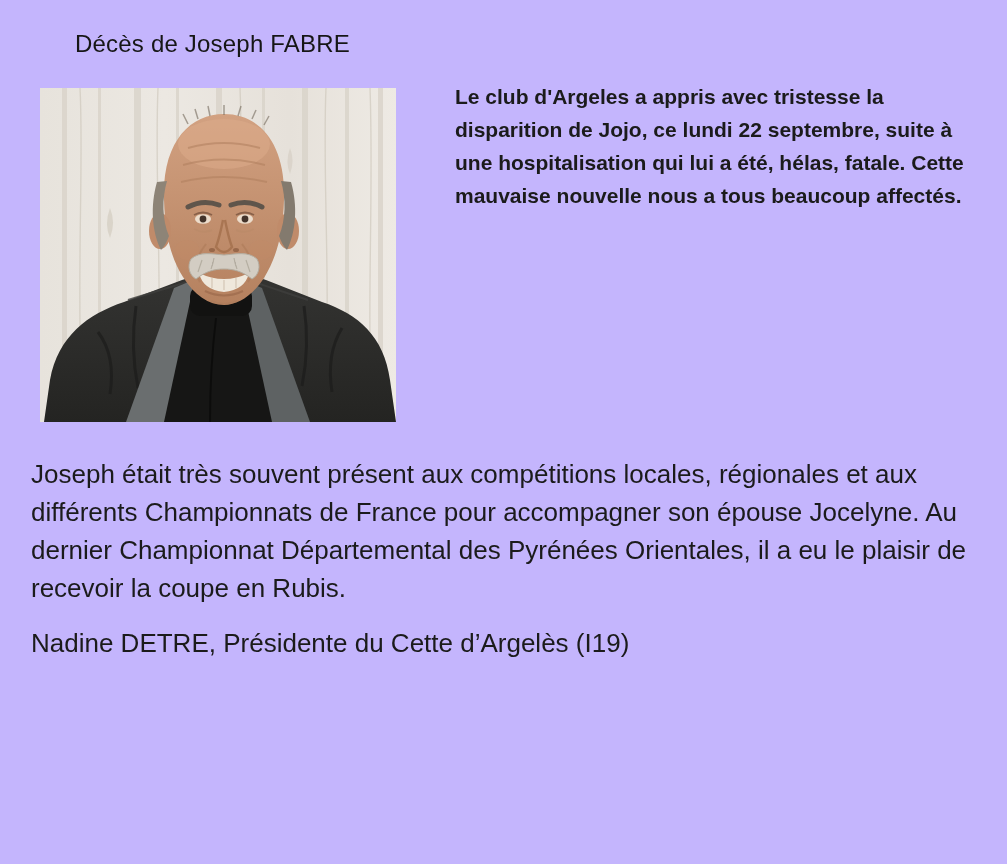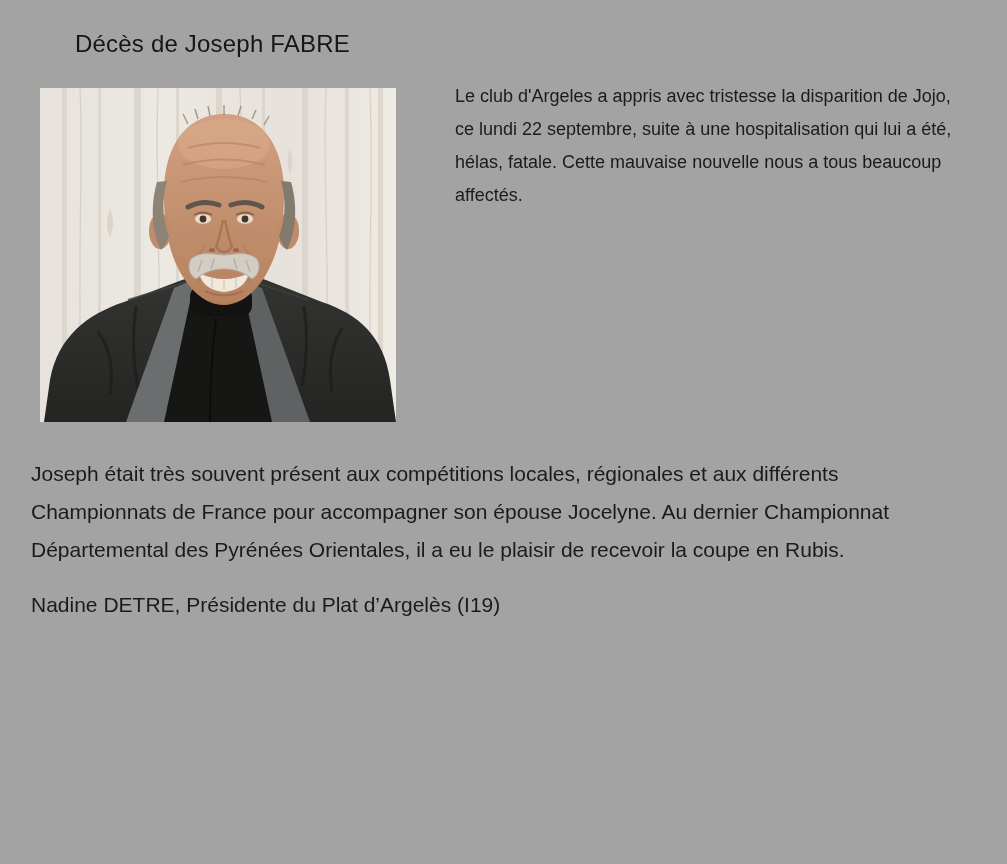--- a/index.html
+++ b/index.html
@@ -1,48 +1,49 @@
 <!DOCTYPE html>
 <html lang="fr"><head>
 <meta charset="utf-8">
 <style>
   html,body{margin:0;padding:0;background:#ffffff;}
   .page{
     position:relative;
     width:1007px;height:864px;
     box-sizing:border-box;
     padding:26px 32px 17px 31px;
-    background:#a3a3a3;
+    background:#c4b5fd;
     color:#1b1b1b;
     font-family:"Liberation Sans", sans-serif;
     overflow:hidden;
   }
   .title{
     font-size:24px;
     font-weight:400;
     color:#161616;
     margin:4px 0 0 44px;
     letter-spacing:.2px;
   }
   .top-row{display:flex;margin-top:30px;}
   .photo{
     width:356px;height:334px;
     margin:0 59px 0 9px;
     padding:0;flex:none;
   }
   .photo svg{display:block;width:356px;height:334px;}
   .right-col{flex:1;margin-top:-8px;min-width:0;}
   .right-col p{
-    font-size:18px;
+    font-size:21px;
     line-height:33px;
     margin:0 4px 22px 0;
+    font-weight:bold;
   }
   .body-col{margin-top:33px;}
   .body-col p{
-    font-size:21px;
+    font-size:26px;
     line-height:38px;
     margin:0 0 17px 0;
   }
   .signature{white-space:nowrap;}
 </style>
 </head>
 <body>
 
 <div class="page">
 
@@ -184,16 +185,16 @@
       </svg>
     </figure>
 
     <div class="right-col">
       <p>Le club d'Argeles a appris avec tristesse la disparition de Jojo, ce lundi 22 septembre, suite à une hospitalisation qui lui a été, hélas, fatale. Cette mauvaise nouvelle nous a tous beaucoup affectés.</p>
     </div>
   </div>
 
   <div class="body-col">
     <p>Joseph était très souvent présent aux compétitions locales, régionales et aux différents Championnats de France pour accompagner son épouse Jocelyne. Au dernier Championnat Départemental des Pyrénées Orientales, il a eu le plaisir de recevoir la coupe en Rubis.</p>
-    <p class="signature">Nadine DETRE, Présidente du Plat d’Argelès (I19)</p>
+    <p class="signature">Nadine DETRE, Présidente du Cette d’Argelès (I19)</p>
   </div>
 
 </div>
 
 </body></html>

